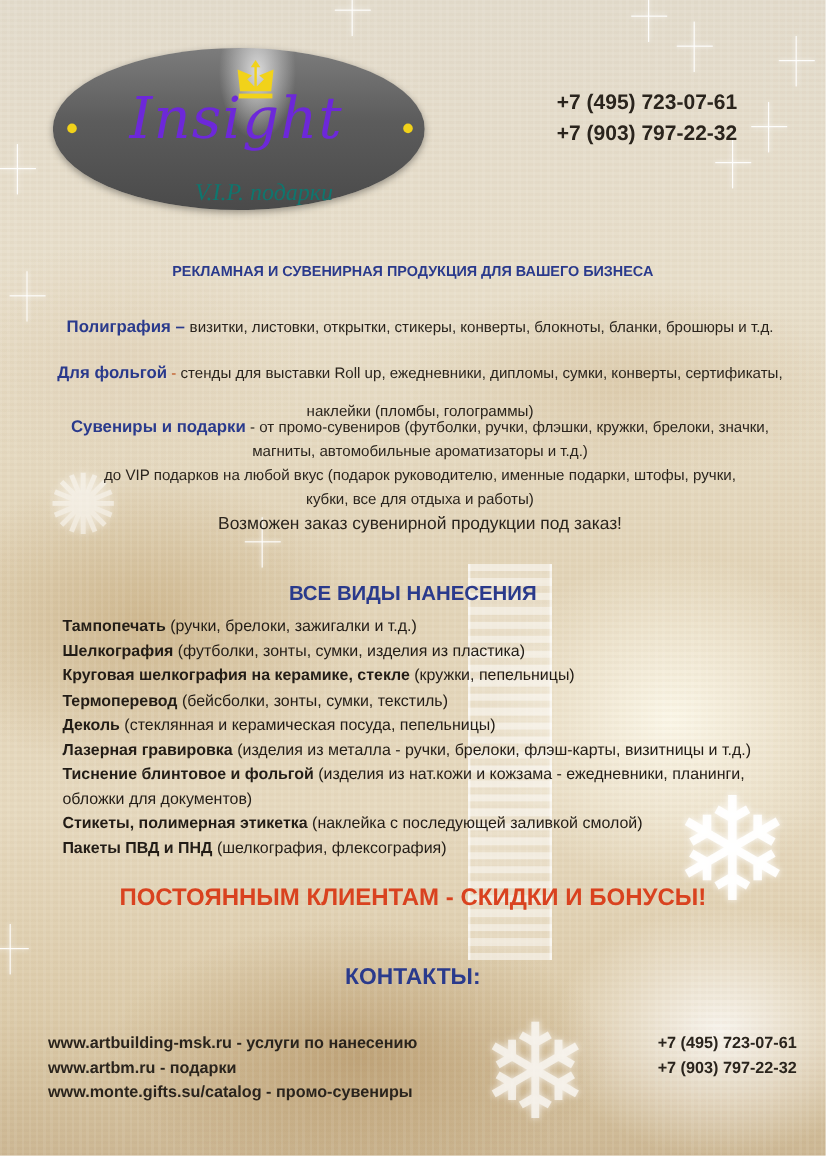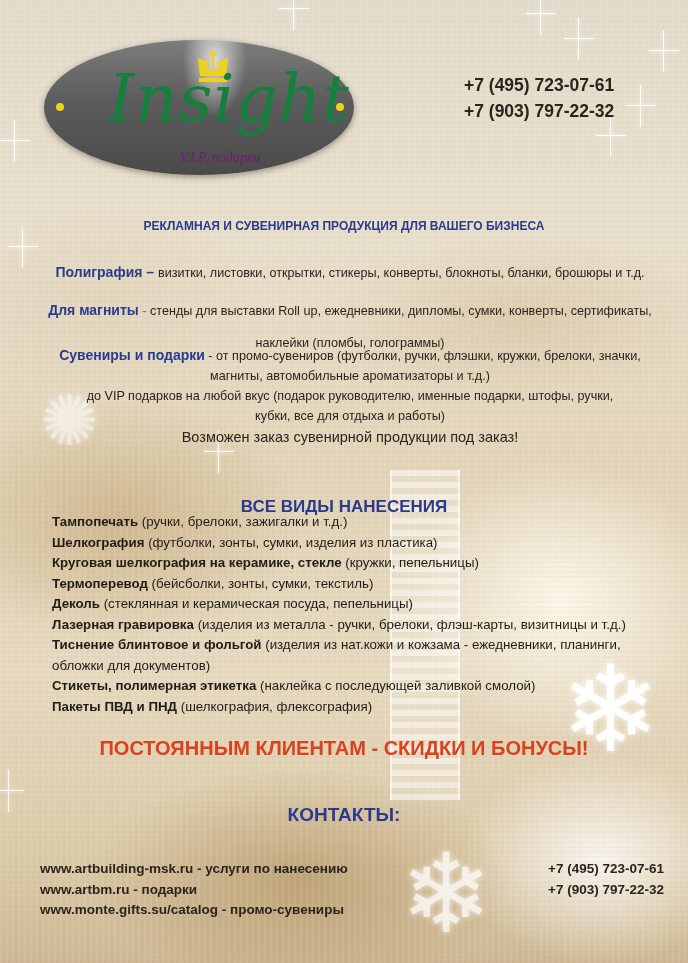--- a/index.html
+++ b/index.html
@@ -59,41 +59,41 @@
       position: absolute; width: 8px; height: 8px; border-radius: 50%; background: #f1d21a; top: 103px;
     }
     .logo-dot.left { left: 56px; }
     .logo-dot.right { left: 336px; }
     .logo-crown {
       position: absolute; left: 190px; top: 48px; width: 46px; height: 38px;
     }
     .logo-title {
       position: absolute; left: 108px; top: 64px; width: 230px; text-align: left;
       font-family: "DejaVu Serif", "Liberation Serif", serif;
-      font-style: italic; font-size: 66px; line-height: 70px; color: #15803d;
+      font-style: italic; font-size: 48px; line-height: 70px; color: #6d28d9;
       letter-spacing: 1px;
     }
     .logo-sub {
       position: absolute; left: 150px; top: 150px; width: 140px; text-align: center;
       font-family: "Liberation Serif", "DejaVu Serif", serif;
-      font-style: italic; font-size: 14px; color: #701a75;
+      font-style: italic; font-size: 20px; color: #0f766e;
     }
 
     
     .header-phones {
       position: absolute; left: 464px; top: 72px; width: 200px;
       font-size: 17.5px; font-weight: bold; line-height: 26px; color: #2a241d;
     }
 
     .heading {
       position: absolute; left: 0; width: 688px; text-align: center;
       font-weight: bold; color: #2a3a8c;
     }
     .h-main { top: 219px; font-size: 12px; }
-    .h-apply { top: 497px; font-size: 17px; text-align: center; }
+    .h-apply { top: 485px; font-size: 17px; text-align: center; }
     .h-promo { top: 737px; font-size: 20px; color: #d9421f; }
     .h-contacts { top: 804px; font-size: 19px; }
 
     .para {
       position: absolute; left: 20px; width: 660px; text-align: center;
       font-size: 12.6px; line-height: 20px; color: #2a241d;
     }
     .para .lead { color: #2a3a8c; font-weight: bold; font-size: 14px; }
     .p-print { top: 262px; }
     .p-biz { top: 294px; line-height: 32px; }
@@ -152,21 +152,21 @@
 </div>
 
 <div class="heading h-main">РЕКЛАМНАЯ И СУВЕНИРНАЯ ПРОДУКЦИЯ ДЛЯ ВАШЕГО БИЗНЕСА</div>
 
 <div class="para p-print">
   <span class="lead">Полиграфия</span><span class="lead"> –  </span><span>визитки, листовки, открытки, стикеры, конверты, блокноты, бланки, брошюры и т.д.</span>
 </div>
 
 <div class="para p-biz">
   <div>
-    <span class="lead">Для магниты</span><span style="color:#c0541f;"> - </span><span>стенды для выставки Roll up, ежедневники, дипломы, сумки, конверты, сертификаты,</span>
+    <span class="lead">Для фольгой</span><span style="color:#c0541f;"> - </span><span>стенды для выставки Roll up, ежедневники, дипломы, сумки, конверты, сертификаты,</span>
   </div>
   <div>наклейки (пломбы, голограммы)</div>
 </div>
 
 <div class="para p-souv">
   <div>
     <span class="lead">Сувениры и подарки</span><span> - </span><span>от промо-сувениров (футболки, ручки, флэшки, кружки, брелоки, значки,</span>
   </div>
   <div>магниты, автомобильные ароматизаторы и т.д.)</div>
   <div>до VIP подарков на любой вкус (подарок руководителю, именные подарки, штофы, ручки,</div>

